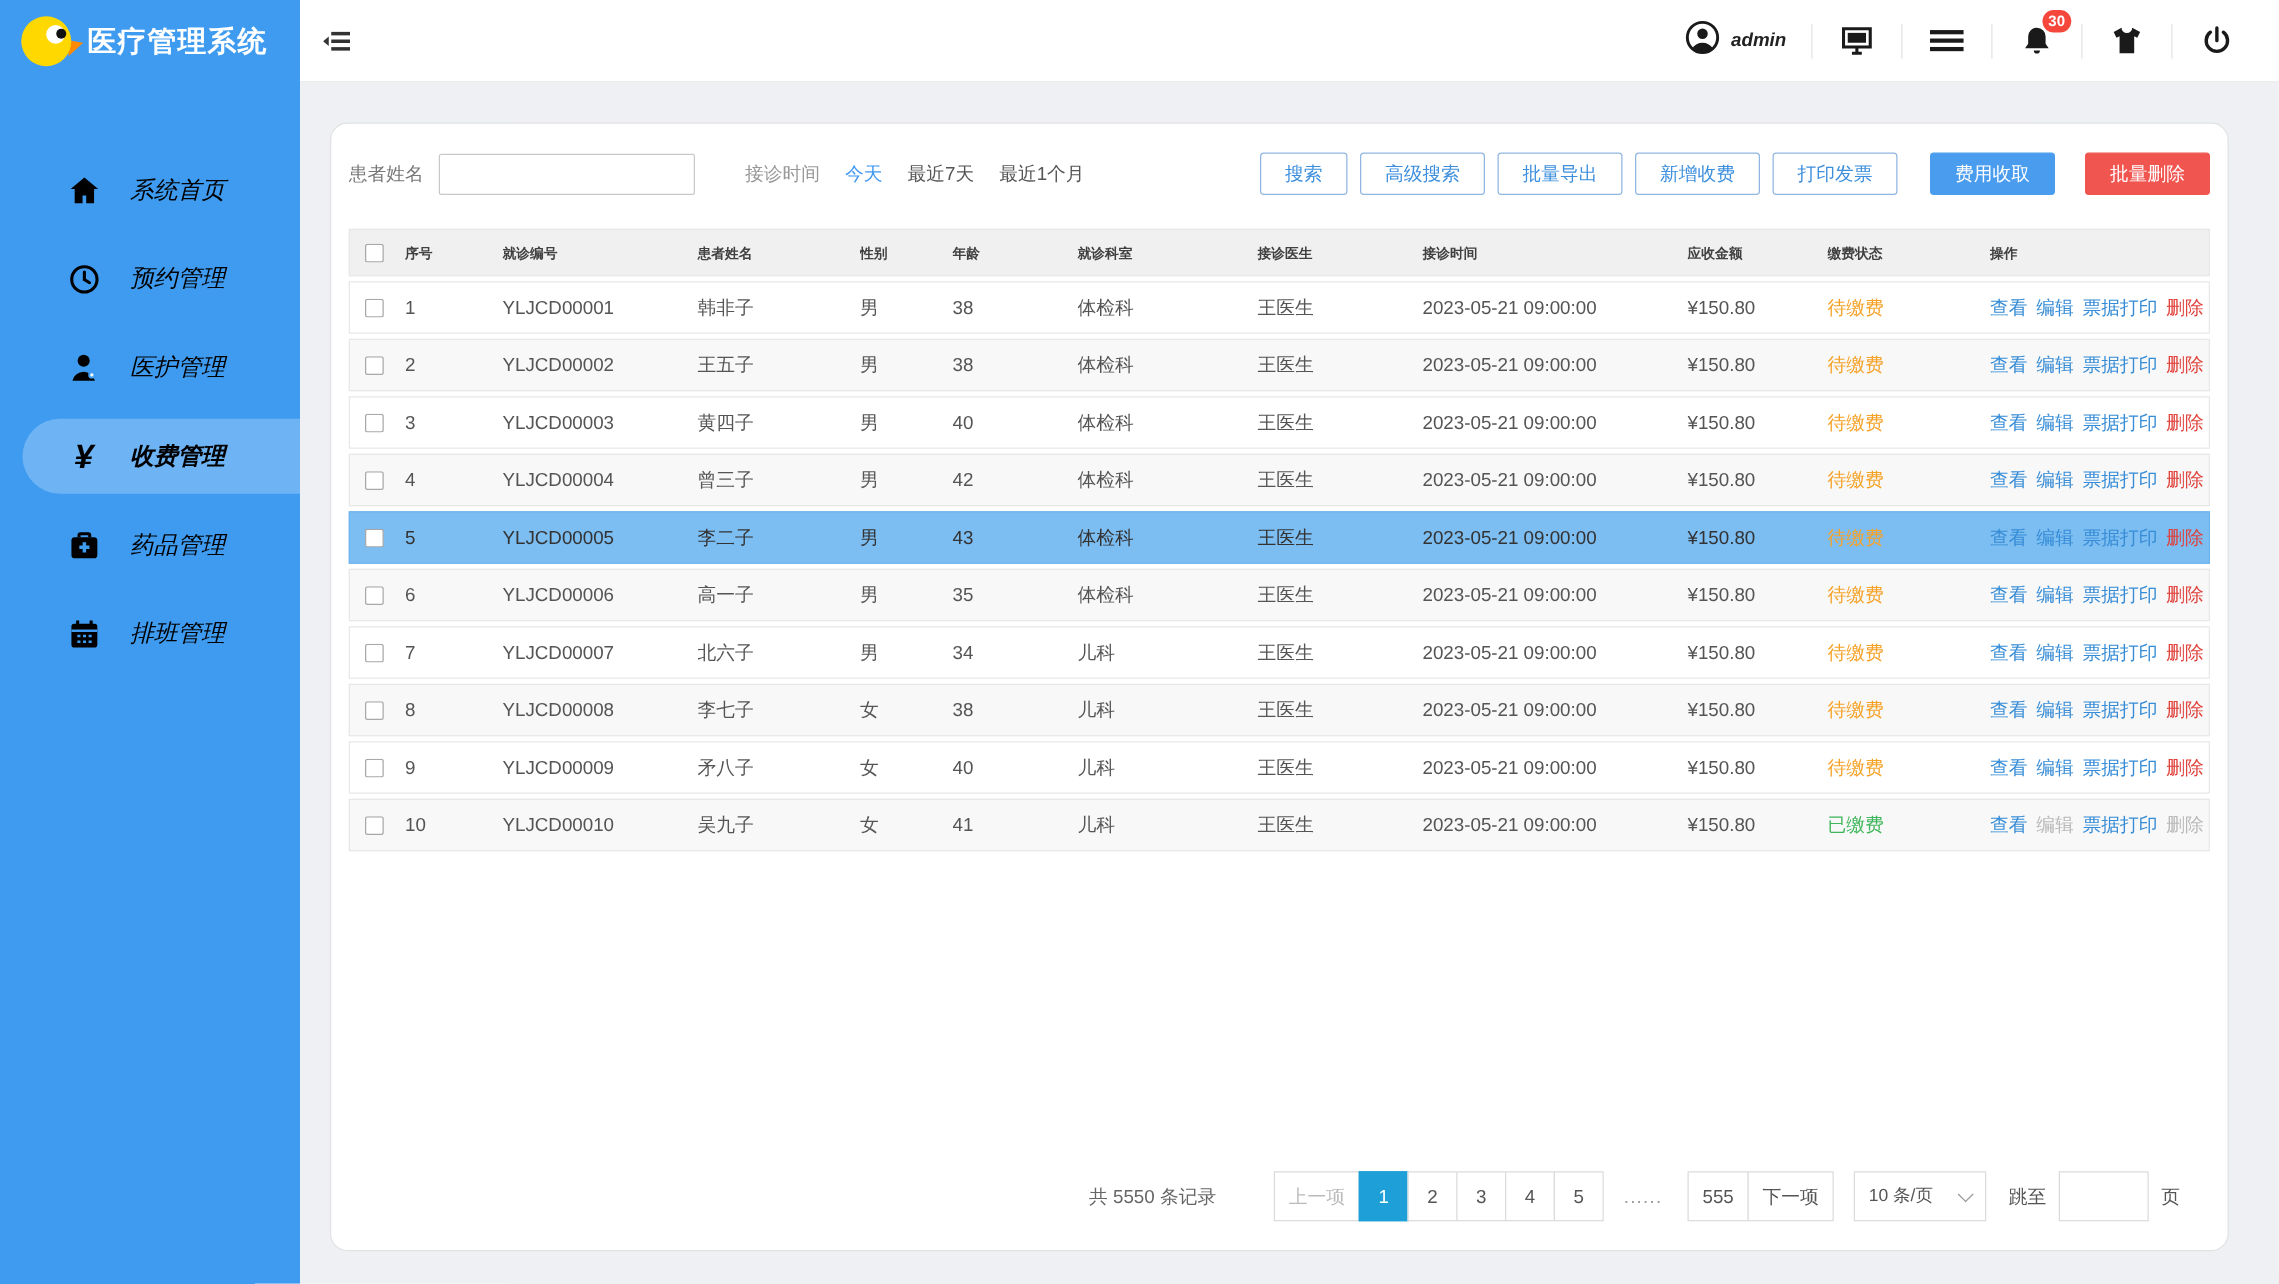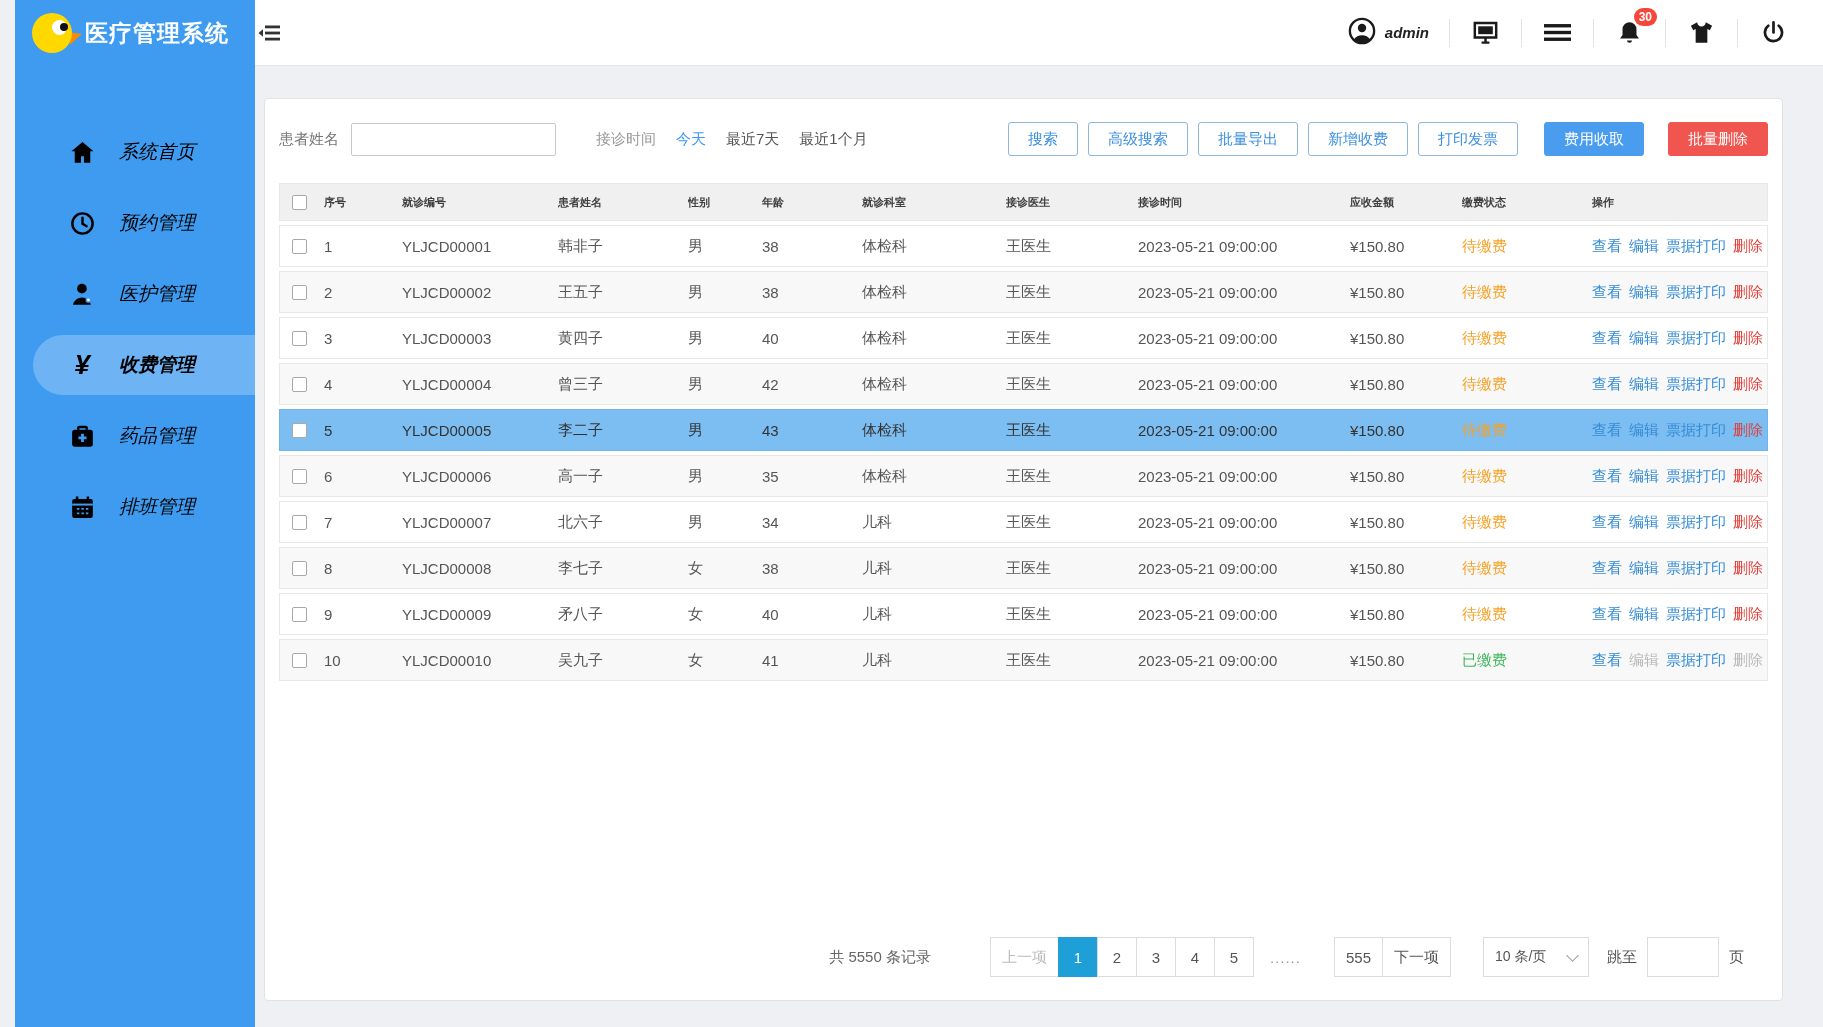--- a/index.html
+++ b/index.html
@@ -4,21 +4,21 @@
 <style>
   * { box-sizing: border-box; margin: 0; padding: 0; }
   html,body { width:1823px; height:1027px; overflow:hidden; }
   body {
     font-family: "Liberation Sans","DejaVu Sans",sans-serif;
     background:#eef0f3; position:relative; color:#555;
   }
   :root { --side:#3e9bf0; --blue:#3d8fdd; --lblue:#368cd6; --red:#e0403a; }
 
   
-  .sidebar { position:absolute; left:15px; top:0; width:240px; height:100%;
+  .sidebar { position:absolute; left:0; top:0; width:240px; height:100%;
     background:var(--side); z-index:5; }
   .logo { display:flex; align-items:center; height:66px; padding-left:16px; }
   .duck { width:48px; height:48px; position:relative; flex:0 0 48px; }
   .duck-body { position:absolute; left:1px; top:4px; width:40px; height:40px;
     border-radius:50%; background:#ffd800; }
   .duck-eye { position:absolute; left:21px; top:11px; width:15px; height:15px;
     border-radius:50%; background:#fff; }
   .duck-pupil { position:absolute; left:29px; top:14px; width:8px; height:8px;
     border-radius:50%; background:#111; }
   .duck-beak { position:absolute; left:38px; top:22px; width:0; height:0;
@@ -46,21 +46,21 @@
   .tdiv { width:1px; height:28px; background:#e3e3e3; }
   .user { display:flex; align-items:center; gap:9px; padding:0 20px; cursor:pointer; }
   .user svg { width:28px; height:28px; }
   .uname { font-size:15px; font-weight:bold; color:#222;font-style:italic; }
   .badge { position:absolute; top:-11px; right:8px; background:#f5473b; color:#fff;
     font-size:12px; line-height:1; padding:3px 5px; border-radius:9px; font-weight:bold; }
 
   
   .content { position:absolute; left:240px; top:66px; right:0; bottom:0;
     padding:32px 40px 26px 24px; }
-  .card { background:#fff; border:1px solid #e2e2e2; border-radius:4px; height:100%;
+  .card { background:#fff; border:1px solid #e2e2e2; border-radius:14px; height:100%;
     padding:0 14px; display:flex; flex-direction:column; }
 
   .filter-row { display:flex; align-items:center; margin-top:22px; height:36px; flex:0 0 auto; }
   .flabel { font-size:15px; color:#777; }
   .flabel.light { color:#999; }
   .name-input { width:205px; height:33px; border:1px solid #c9c9c9; border-radius:2px;
     margin-left:12px; margin-right:40px; padding:0 8px; font-size:15px; }
   .topts { display:flex; align-items:flex-end; }
   .topt { font-size:15px; color:#555; margin-left:20px; cursor:pointer; }
   .topt.active { color:#3e97f5; }
@@ -91,27 +91,27 @@
   .lk.dis { color:#b9b9b9; cursor:default; }
 
   
   .pg-row { flex:0 0 auto; height:86px; display:flex; align-items:center;
     justify-content:flex-end; padding-right:24px; font-size:15px; color:#555; }
   .pg-total { margin-right:42px; color:#666; }
   .pg-group { display:flex; }
   .pg-btn { min-width:40px; height:40px; border:1px solid #dcdcdc; background:#fff;
     display:flex; align-items:center; justify-content:center; padding:0 11px;
     margin-left:-1px; cursor:pointer; }
-  .pg-group .pg-btn:first-child { margin-left:17px; }
+  .pg-group .pg-btn:first-child { margin-left:4px; }
   .pg-btn.active { background:#1e9fd8; border-color:#1e9fd8; color:#fff; }
   .pg-btn.disabled { color:#bbb; }
   .pg-dots { padding:0 16px; color:#999; letter-spacing:1px; }
   .pg-select { width:106px; height:40px; border:1px solid #dcdcdc; background:#fff;
     display:flex; align-items:center; justify-content:space-between; padding:0 11px;
-    margin-left:32px; cursor:pointer; font-size:14px; }
+    margin-left:16px; cursor:pointer; font-size:14px; }
   .chev { width:9px; height:9px; border-right:1.6px solid #999; border-bottom:1.6px solid #999;
     transform:rotate(45deg); margin-top:-4px; }
   .pg-jumplabel { margin-left:18px; }
   .pg-jump { width:72px; height:40px; border:1px solid #dcdcdc; margin-left:10px;
     padding:0 8px; font-size:15px; }
   .pg-unit { margin-left:10px; }
 </style>
 </head>
 <body>
 

